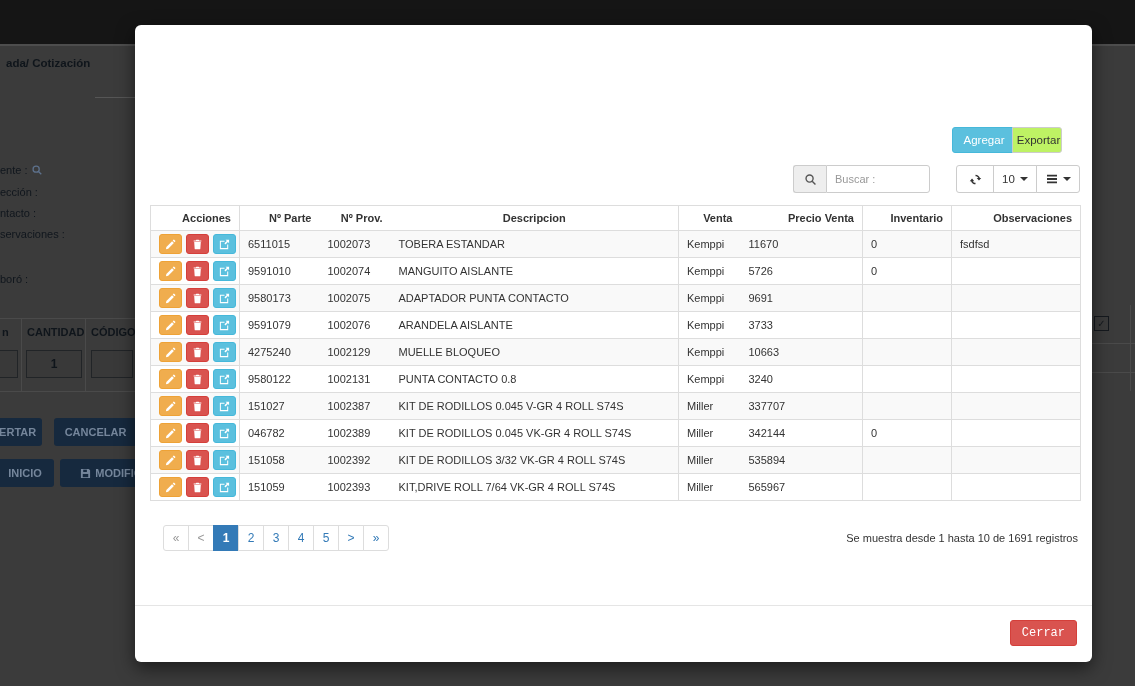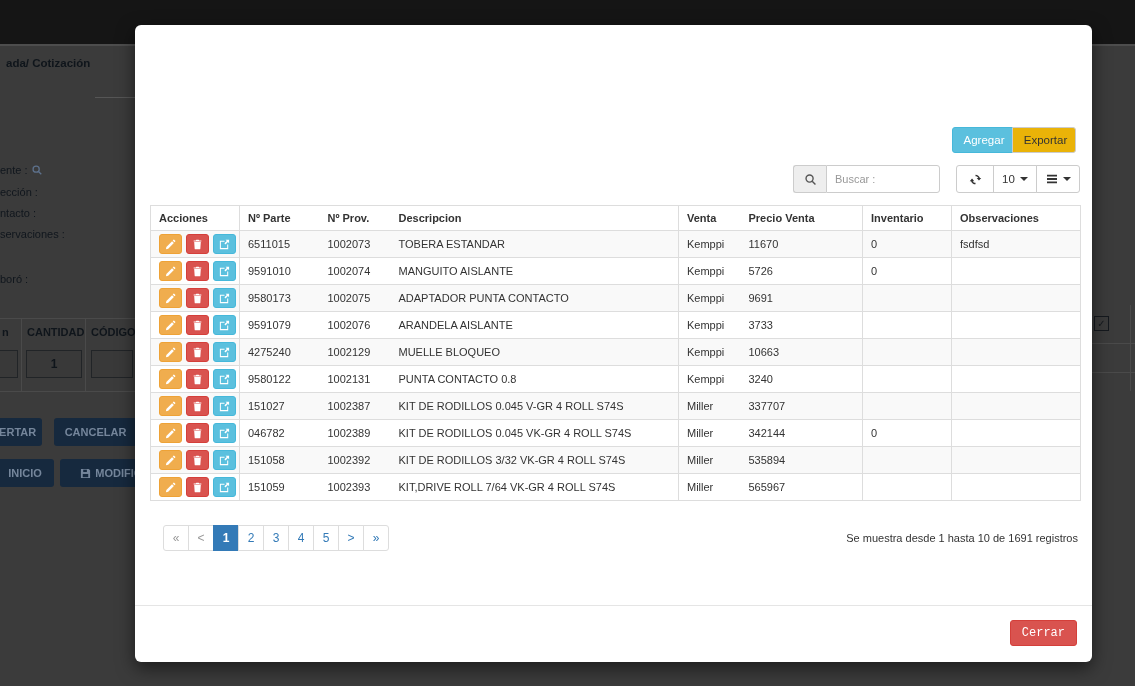--- a/index.html
+++ b/index.html
@@ -26,45 +26,45 @@
     border-radius:6px;box-shadow:0 6px 18px rgba(0,0,0,.55);z-index:10}
   .modal-header{position:absolute;left:0;top:0;right:0;height:65px;border-bottom:1px solid #e5e5e5;box-sizing:border-box}
   .m-title{position:absolute;left:15px;top:14px;font-size:15px}
   .m-title .tb{font-weight:bold;color:#72849e}
   .m-title .tr{color:#9aa9bb;margin-left:4px}
   .close-x{position:absolute;right:14px;top:36px;font-size:16px;font-weight:bold;color:#bcc2c8;cursor:pointer;line-height:16px}
   
   .toolbar{position:absolute;top:102px;left:817px;display:flex;height:26px}
   .btn{display:flex;align-items:center;justify-content:center;font-size:11.5px;box-sizing:border-box;cursor:pointer;padding:0 8px;gap:3px}
   .btn-agregar{background:#5bc0de;border:1px solid #46b8da;color:#fff;border-radius:3px 0 0 3px;width:61px}
-  .btn-exportar{background:#eab308;border:1px solid #ccc;color:#333;border-radius:0 3px 3px 0;margin-left:-1px;width:64px}
+  .btn-exportar{background:#bef264;border:1px solid #ccc;color:#333;border-radius:0 3px 3px 0;margin-left:-1px;width:50px}
   
   .search-wrap{position:absolute;top:140px;left:658px;display:flex;height:28px}
   .search-addon{width:33px;background:#eee;border:1px solid #ccc;border-right:0;border-radius:3px 0 0 3px;
     display:flex;align-items:center;justify-content:center;box-sizing:border-box}
-  .search-input{width:114px;height:28px;border:1px solid #ccc;border-radius:0 3px 3px 0;padding:0 8px;
+  .search-input{width:104px;height:28px;border:1px solid #ccc;border-radius:0 3px 3px 0;padding:0 8px;
     font-size:11px;color:#333;outline:none;box-sizing:border-box;font-family:"Liberation Sans",sans-serif}
   .search-input::placeholder{color:#999}
   .ctrl-group{position:absolute;top:140px;left:821px;display:flex;height:28px}
   .ctrl-btn{background:#fff;border:1px solid #ccc;margin-left:-1px;display:flex;align-items:center;justify-content:center;
     font-size:11.5px;color:#333;box-sizing:border-box;cursor:pointer}
   .ctrl-btn.first{border-radius:3px 0 0 3px;margin-left:0;width:38px}
   .ctrl-btn.mid{width:44px}
   .ctrl-btn.last{border-radius:0 3px 3px 0;width:44px}
   .caret{display:inline-block;width:0;height:0;border-left:4px solid transparent;border-right:4px solid transparent;
     border-top:4px solid #333;margin-left:5px}
   
   .tablewrap{position:absolute;left:15px;top:180px;width:930px}
   table{border-collapse:collapse;table-layout:fixed;width:930px;font-size:11px;color:#333;border:1px solid #ddd}
-  th{font-size:11px;font-weight:bold;text-align:left;padding:6px 8px;border-bottom:1px solid #ddd;white-space:nowrap;overflow:hidden}
+  th{font-size:11px;font-weight:bold;text-align:right;padding:6px 8px;border-bottom:1px solid #ddd;white-space:nowrap;overflow:hidden}
   td{padding:2px 8px;height:22px;white-space:nowrap;overflow:hidden}
   tbody tr{border-top:1px solid #ddd}
   tbody tr:nth-child(odd){background:#f9f9f9}
   .b-r{border-right:1px solid #ddd}
-  .th-center{text-align:left}
+  .th-center{text-align:center}
   .act-btn{width:23px;height:20px;border-radius:3px;display:inline-flex;align-items:center;justify-content:center;
     margin-right:1px;padding:0;cursor:pointer;vertical-align:middle;box-sizing:border-box}
   .act-edit{background:#f0ad4e;border:1px solid #eea236}
   .act-del{background:#d9534f;border:1px solid #d43f3a}
   .act-share{background:#5bc0de;border:1px solid #46b8da}
   
   .pagination{position:absolute;left:28px;top:500px;display:flex}
   .page-btn{padding:5px 0;width:26px;border:1px solid #ddd;margin-left:-1px;background:#fff;color:#337ab7;
     font-size:12px;text-align:center;cursor:pointer;box-sizing:border-box}
   .page-btn:first-child{border-radius:3px 0 0 3px;margin-left:0}

